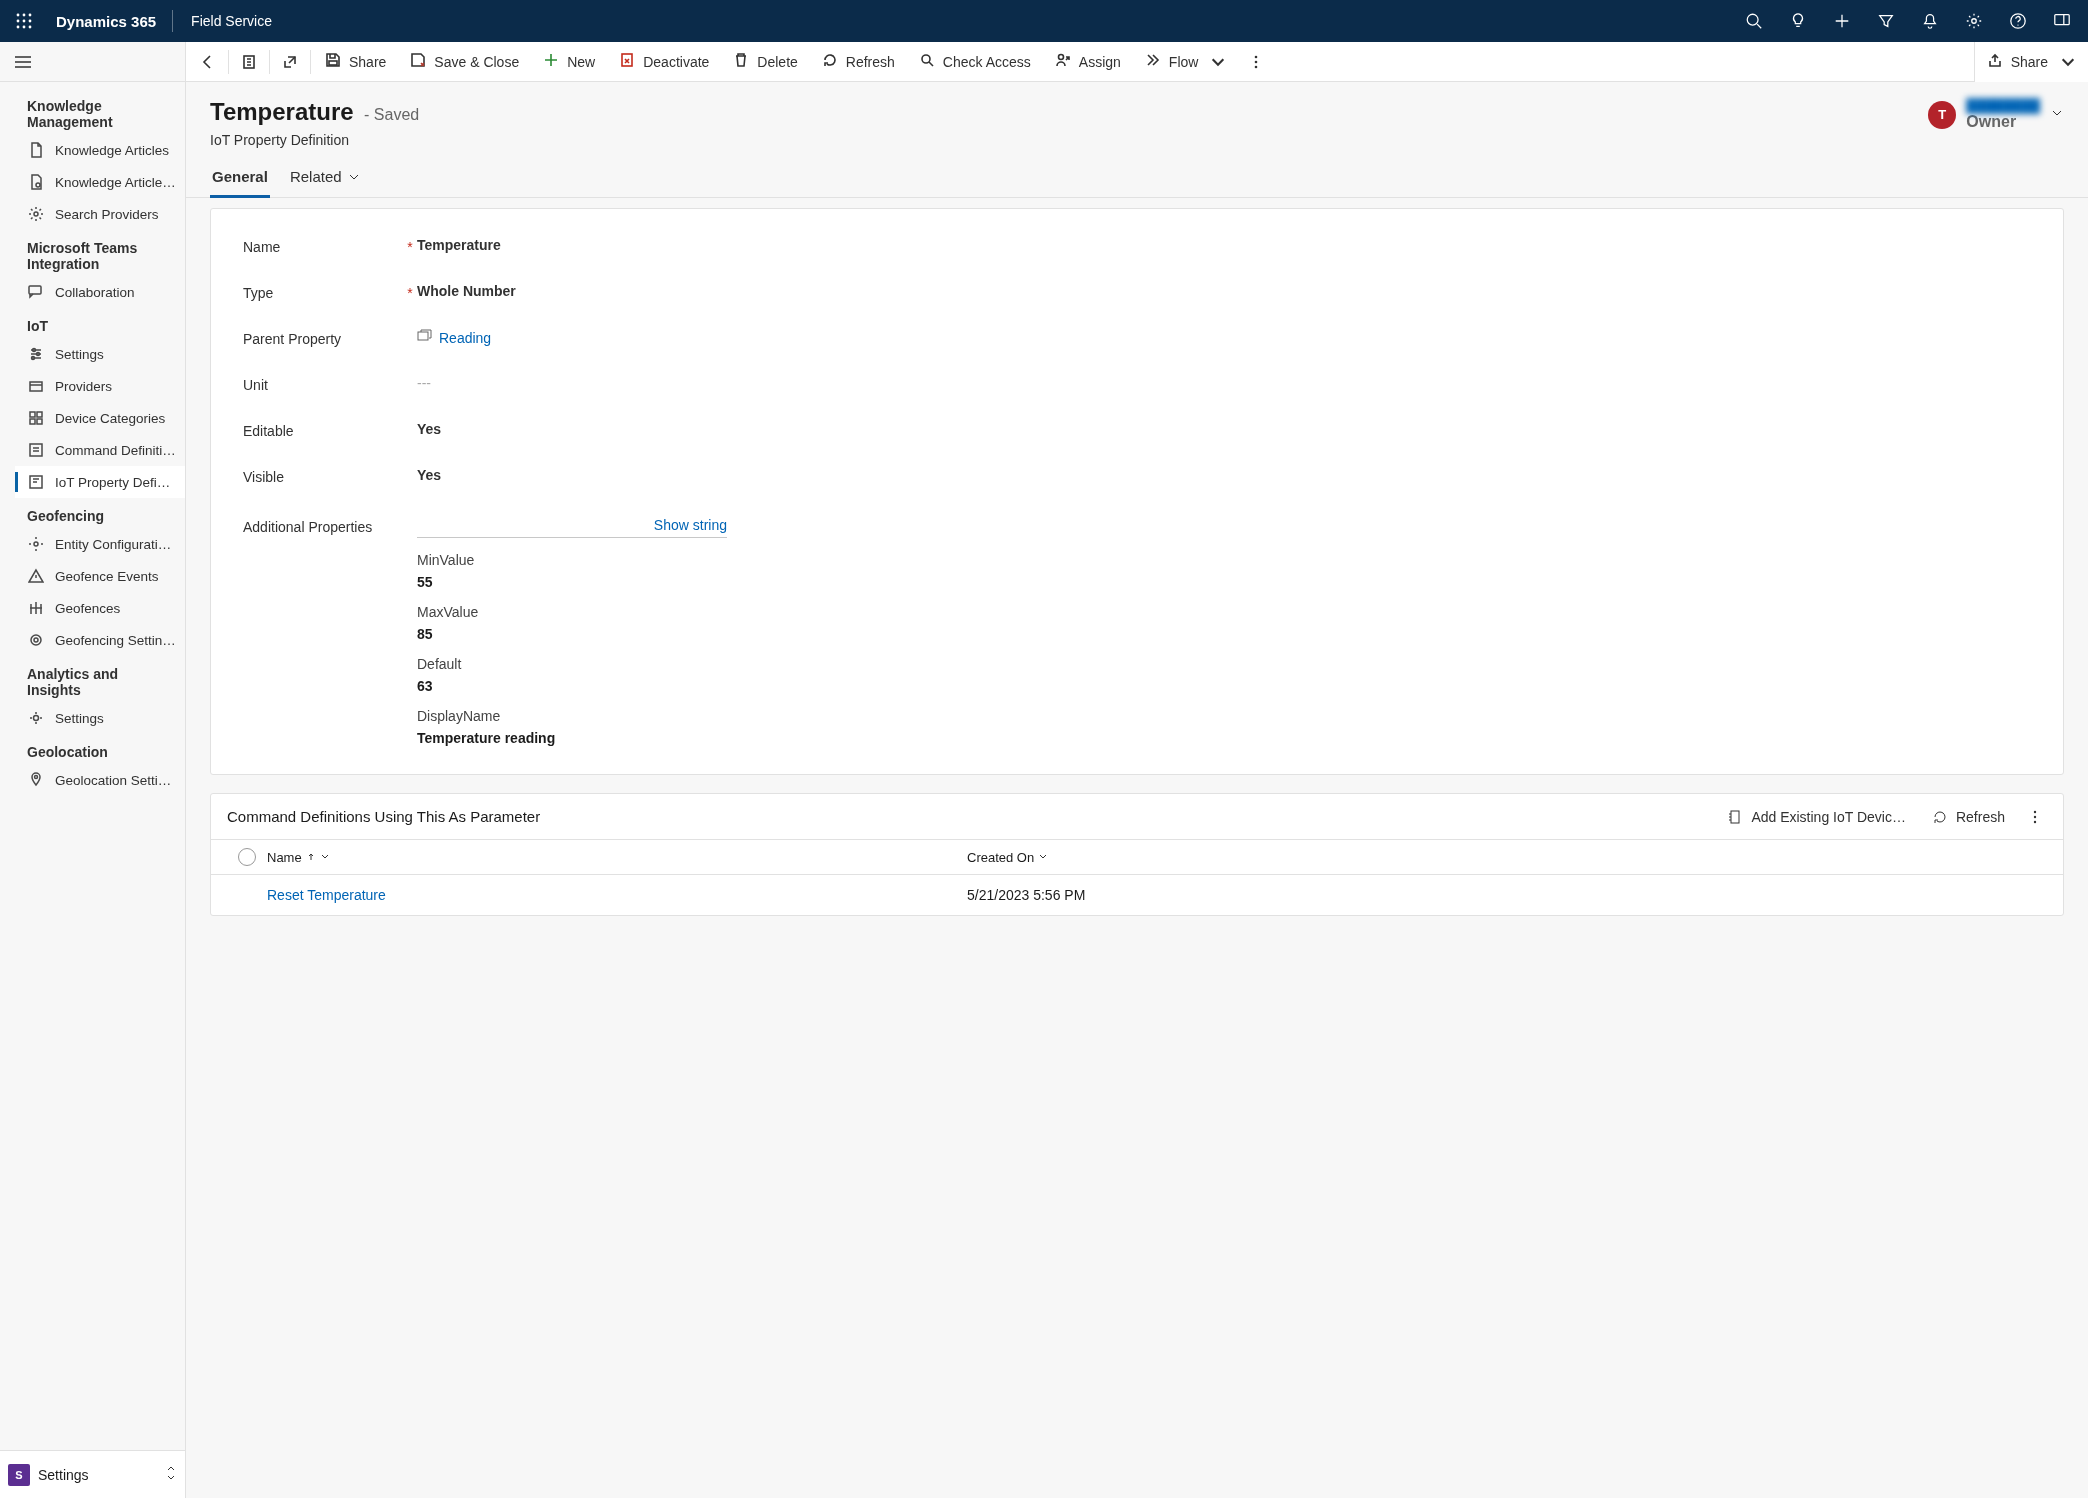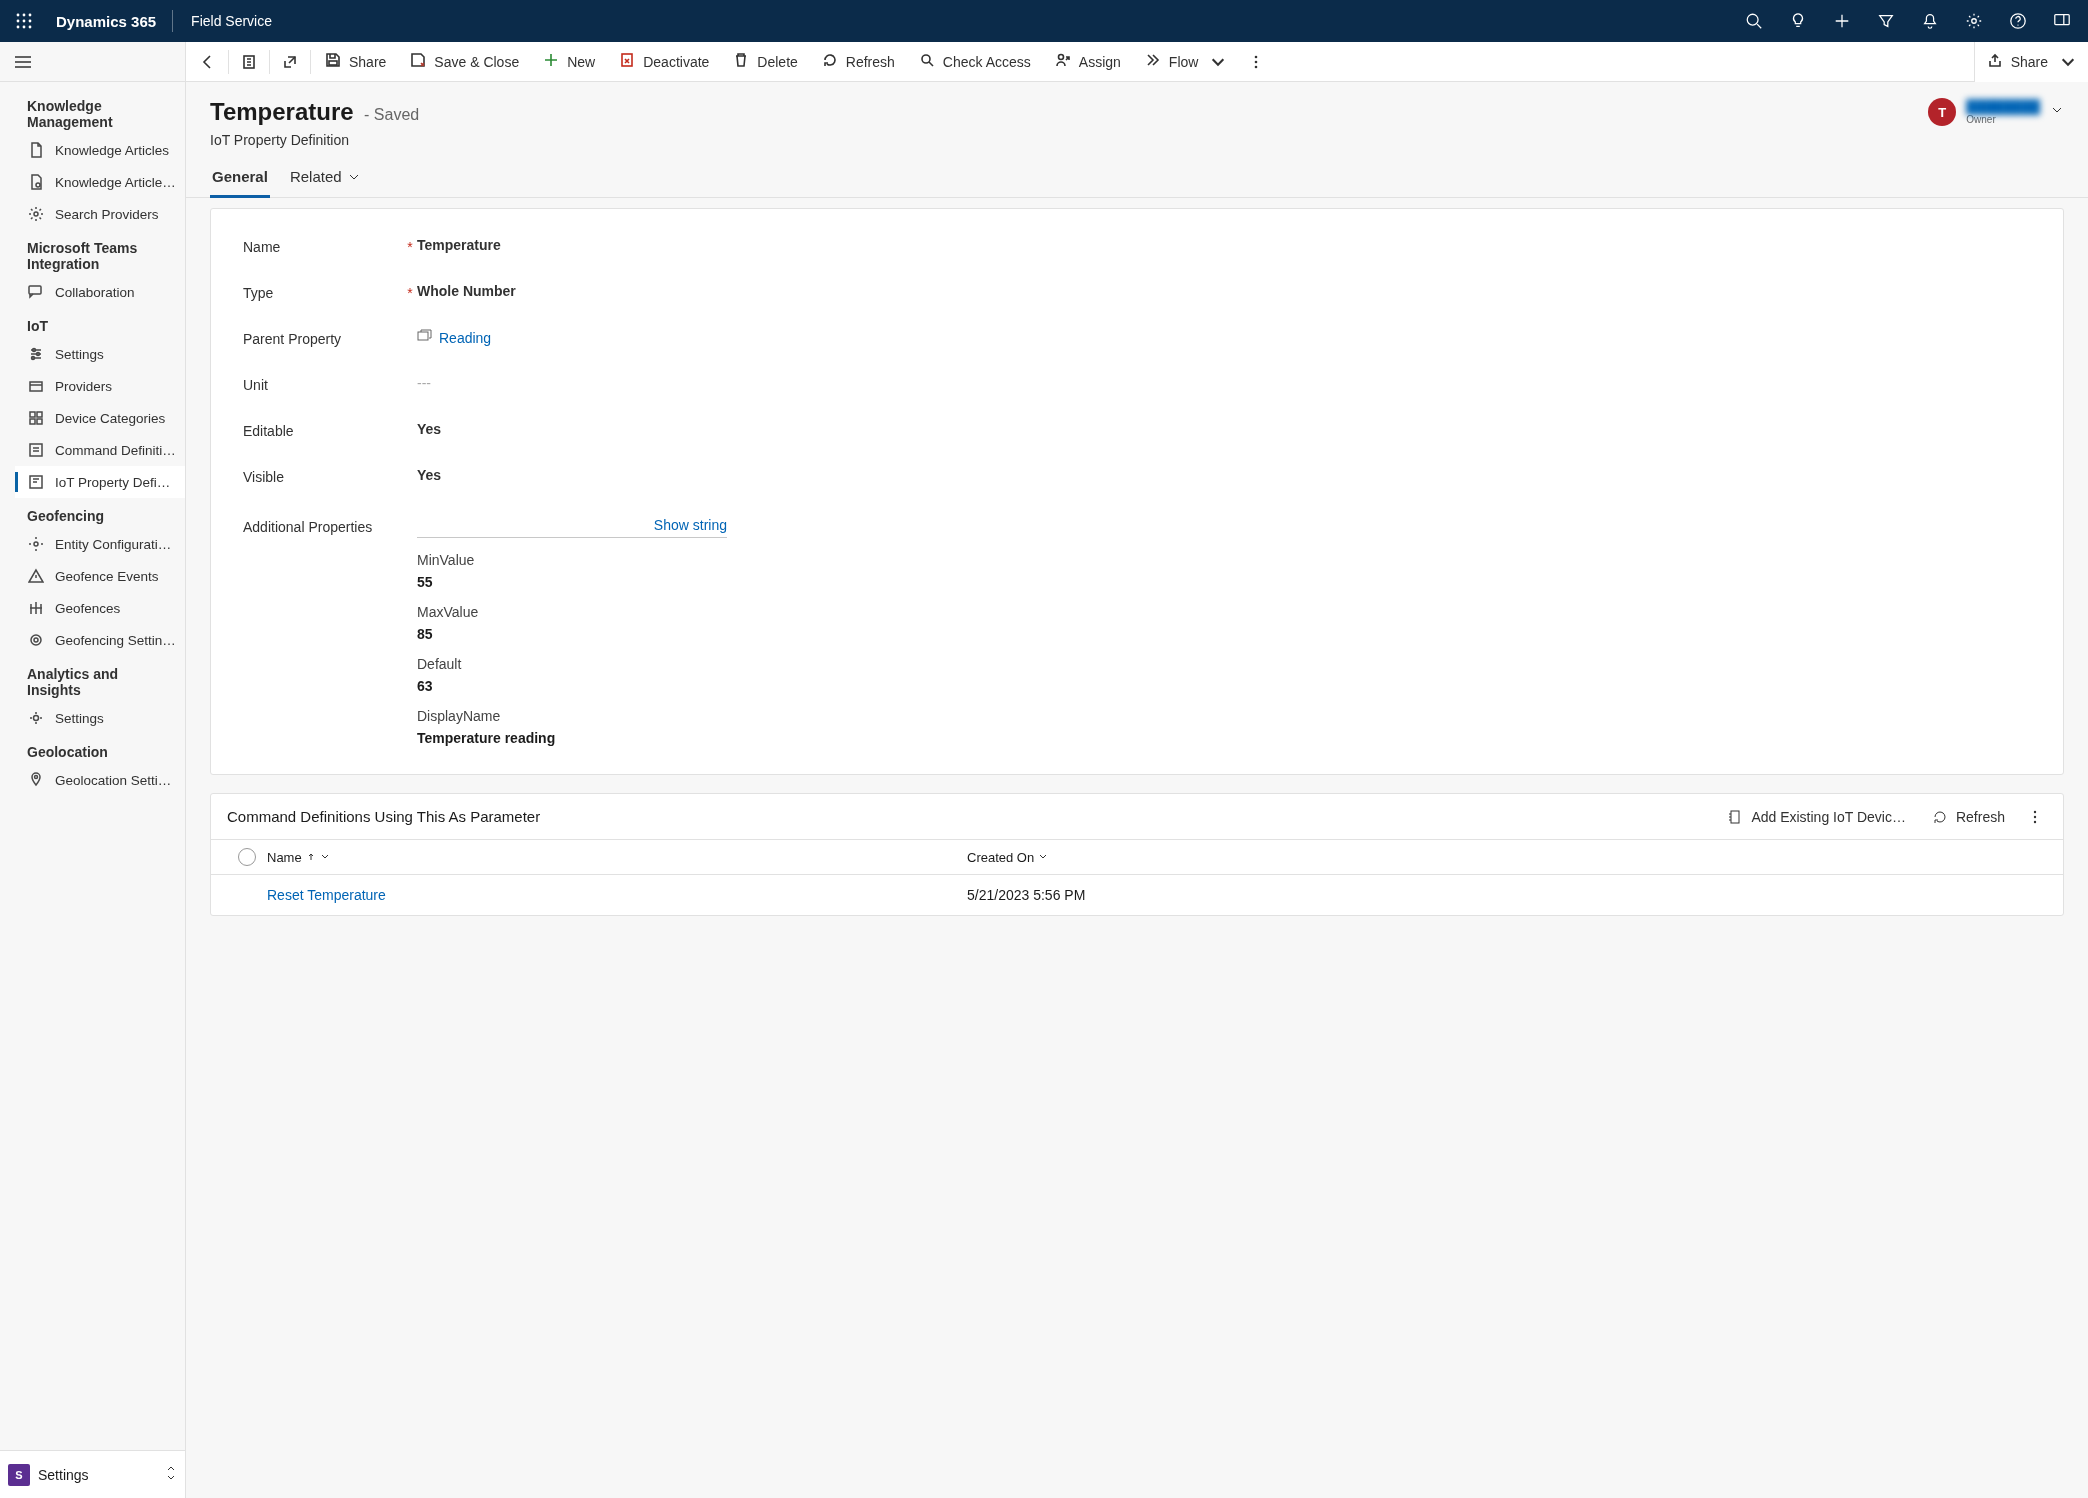--- a/index.html
+++ b/index.html
@@ -66,21 +66,21 @@
 
   .header{display:flex;align-items:flex-start;padding:16px 24px 0 24px;gap:20px;}
   .header .titles{flex:1;}
   .rectitle{font-size:24px;font-weight:600;display:inline;}
   .recstatus{font-size:16px;color:var(--muted);margin-left:6px;}
   .rectype{font-size:14px;color:#323232;margin-top:6px;}
   .owner{display:flex;align-items:center;gap:10px;}
   .avatar{width:28px;height:28px;border-radius:50%;background:var(--avatar);color:#fff;display:flex;align-items:center;justify-content:center;font-size:13px;font-weight:600;}
   .owner .col{display:flex;flex-direction:column;}
   .owner .name{font-size:13px;color:var(--blue);filter:blur(3px);}
-  .owner .lbl{font-size:10px;color:var(--muted);}
+  .owner .lbl{font-size:16px;color:var(--muted);font-weight:bold;}
   .chev svg{stroke:#323232;fill:none;}
 
   .tabs{display:flex;gap:18px;padding:14px 24px 0 24px;border-bottom:1px solid var(--border);background:var(--bg);}
   .tab{font-size:15px;padding:6px 2px 12px 2px;color:#323232;cursor:pointer;position:relative;display:flex;align-items:center;gap:6px;}
   .tab.active{font-weight:600;}
   .tab.active::after{content:"";position:absolute;left:0;right:0;bottom:-1px;height:3px;background:#0d5fa6;}
   .tab svg{stroke:#323232;fill:none;}
 
   .content{flex:1;overflow:auto;padding:10px 24px 24px 24px;position:relative;}
   .content::-webkit-scrollbar{width:10px;}

